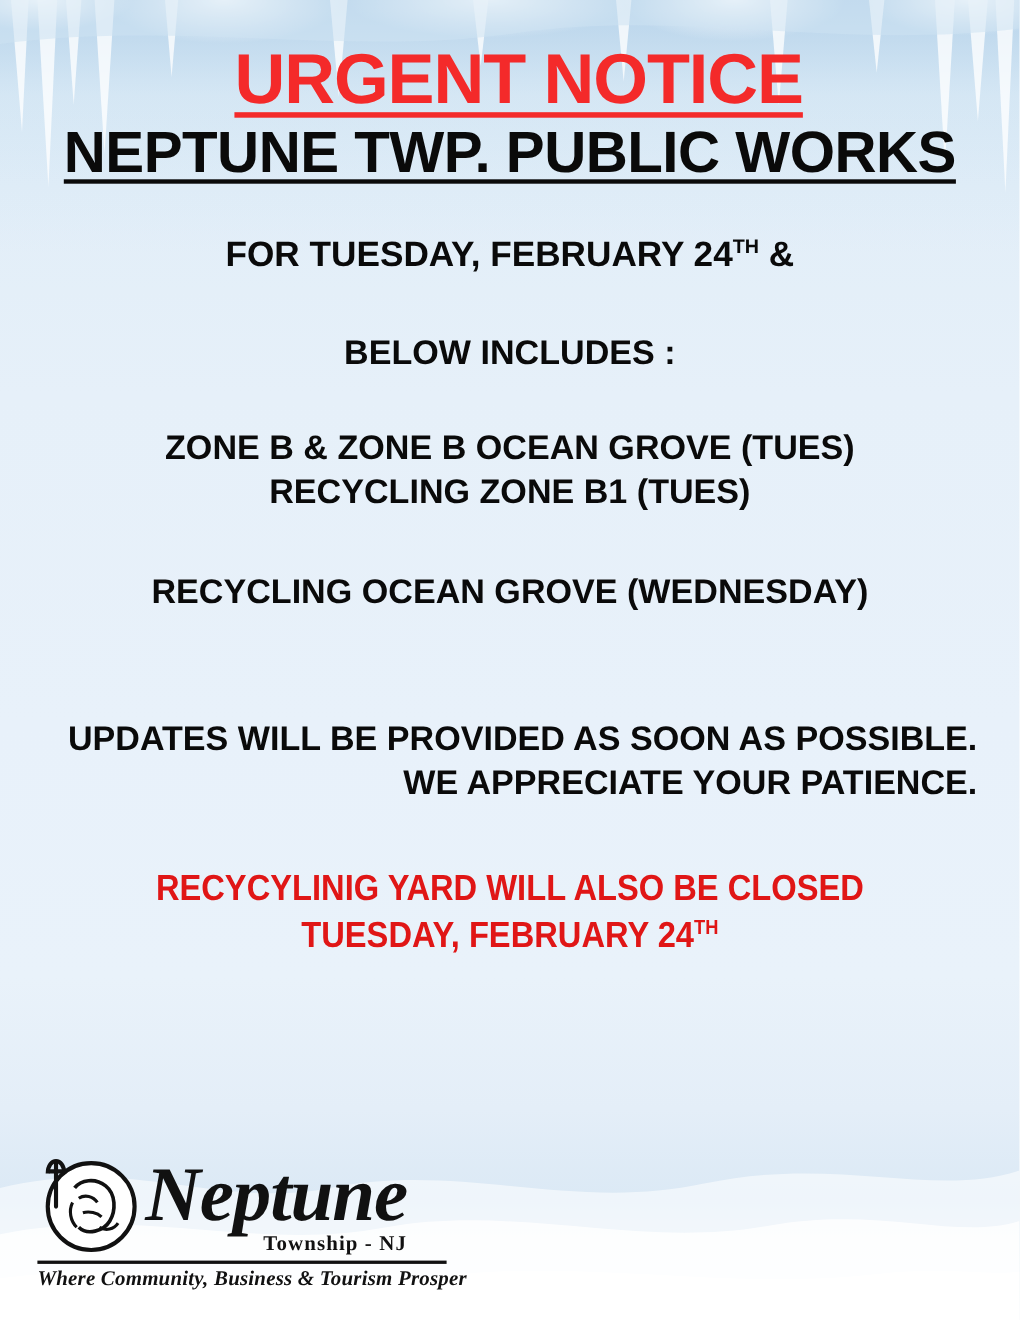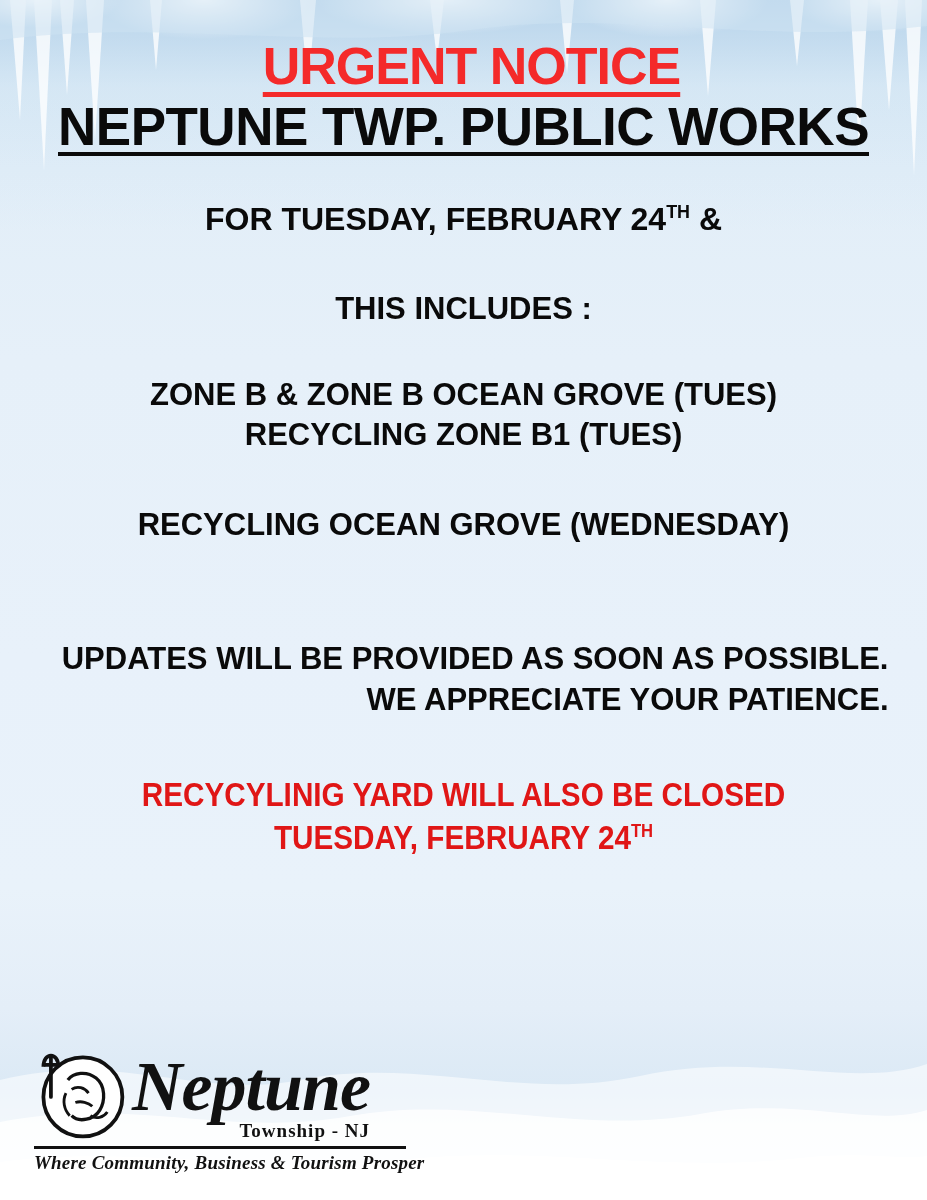--- a/index.html
+++ b/index.html
@@ -61,21 +61,21 @@
 
   
   .content {
     position: relative;
     z-index: 5;
     padding: 30px 22px 0 22px;
     text-align: center;
   }
   .title {
     color: #f42a2a;
-    font-size: 52px;
+    font-size: 64px;
     line-height: 1.02;
     font-weight: 900;
     letter-spacing: -1px;
     text-decoration: underline;
     text-decoration-thickness: 5px;
     text-underline-offset: 8px;
     margin: 10px 0 4px 16px;
     white-space: nowrap;
   }
   .subtitle {
@@ -258,21 +258,21 @@
 
     <div class="subtitle">NEPTUNE TWP. PUBLIC WORKS</div>
 
 
     <div class="block-main">
       <div class="line-dates">
         <span>FOR TUESDAY, FEBRUARY 24</span><sup>TH</sup><span> &amp;</span>
       </div>
     </div>
 
-    <div class="includes">THIS INCLUDES :</div>
+    <div class="includes">BELOW INCLUDES :</div>
 
     <div class="zones">
       <div>ZONE B &amp; ZONE B OCEAN GROVE (TUES)</div>
       <div>RECYCLING ZONE B1 (TUES)</div>
     </div>
 
     <div class="recycling-og">RECYCLING OCEAN GROVE (WEDNESDAY)</div>
 
     <div class="updates">UPDATES WILL BE PROVIDED AS SOON AS POSSIBLE. WE APPRECIATE YOUR PATIENCE.</div>
 

